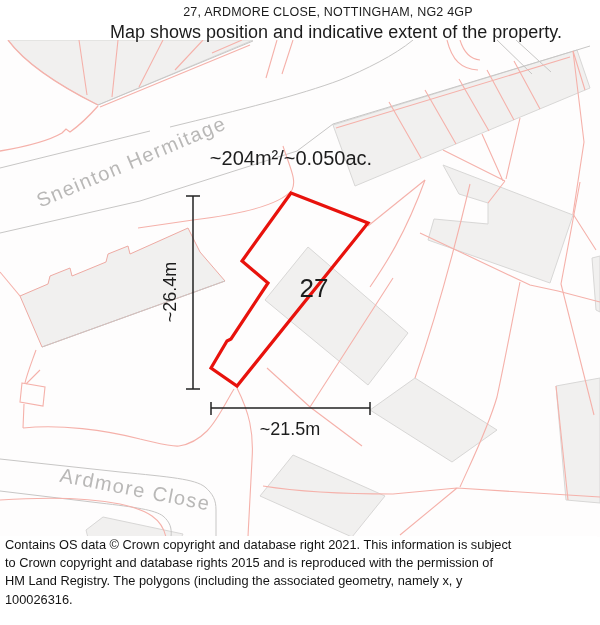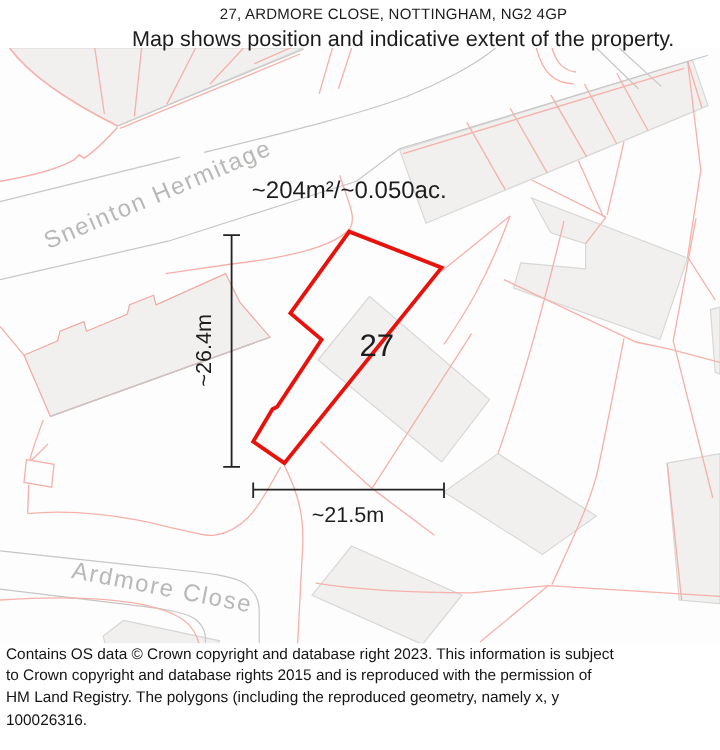--- a/index.html
+++ b/index.html
@@ -112,19 +112,19 @@
     <text class="streetlabel" font-size="20" transform="translate(134,168) rotate(-23)" text-anchor="middle">Sneinton Hermitage</text>
     <text class="streetlabel" font-size="20" transform="translate(134,496) rotate(11)" text-anchor="middle">Ardmore Close</text>
     <text class="maplabel" font-size="20" x="291" y="165" text-anchor="middle">~204m²/~0.050ac.</text>
     <text class="maplabel" font-size="26" x="314" y="297" text-anchor="middle">27</text>
     <text class="maplabel" font-size="18" transform="translate(176,292) rotate(-90)" text-anchor="middle">~26.4m</text>
     <text class="maplabel" font-size="18" x="290" y="435" text-anchor="middle">~21.5m</text>
   </svg>
   </div>
 
   <div class="ftr">
-    <div>Contains OS data © Crown copyright and database right 2023. This information is subject</div>
+    <div>Contains OS data © Crown copyright and database right 2021. This information is subject</div>
     <div>to Crown copyright and database rights 2015 and is reproduced with the permission of</div>
-    <div>HM Land Registry. The polygons (including the reproduced geometry, namely x, y</div>
+    <div>HM Land Registry. The polygons (including the associated geometry, namely x, y</div>
     <div>100026316.</div>
   </div>
 
 </div>
 
 </body></html>

